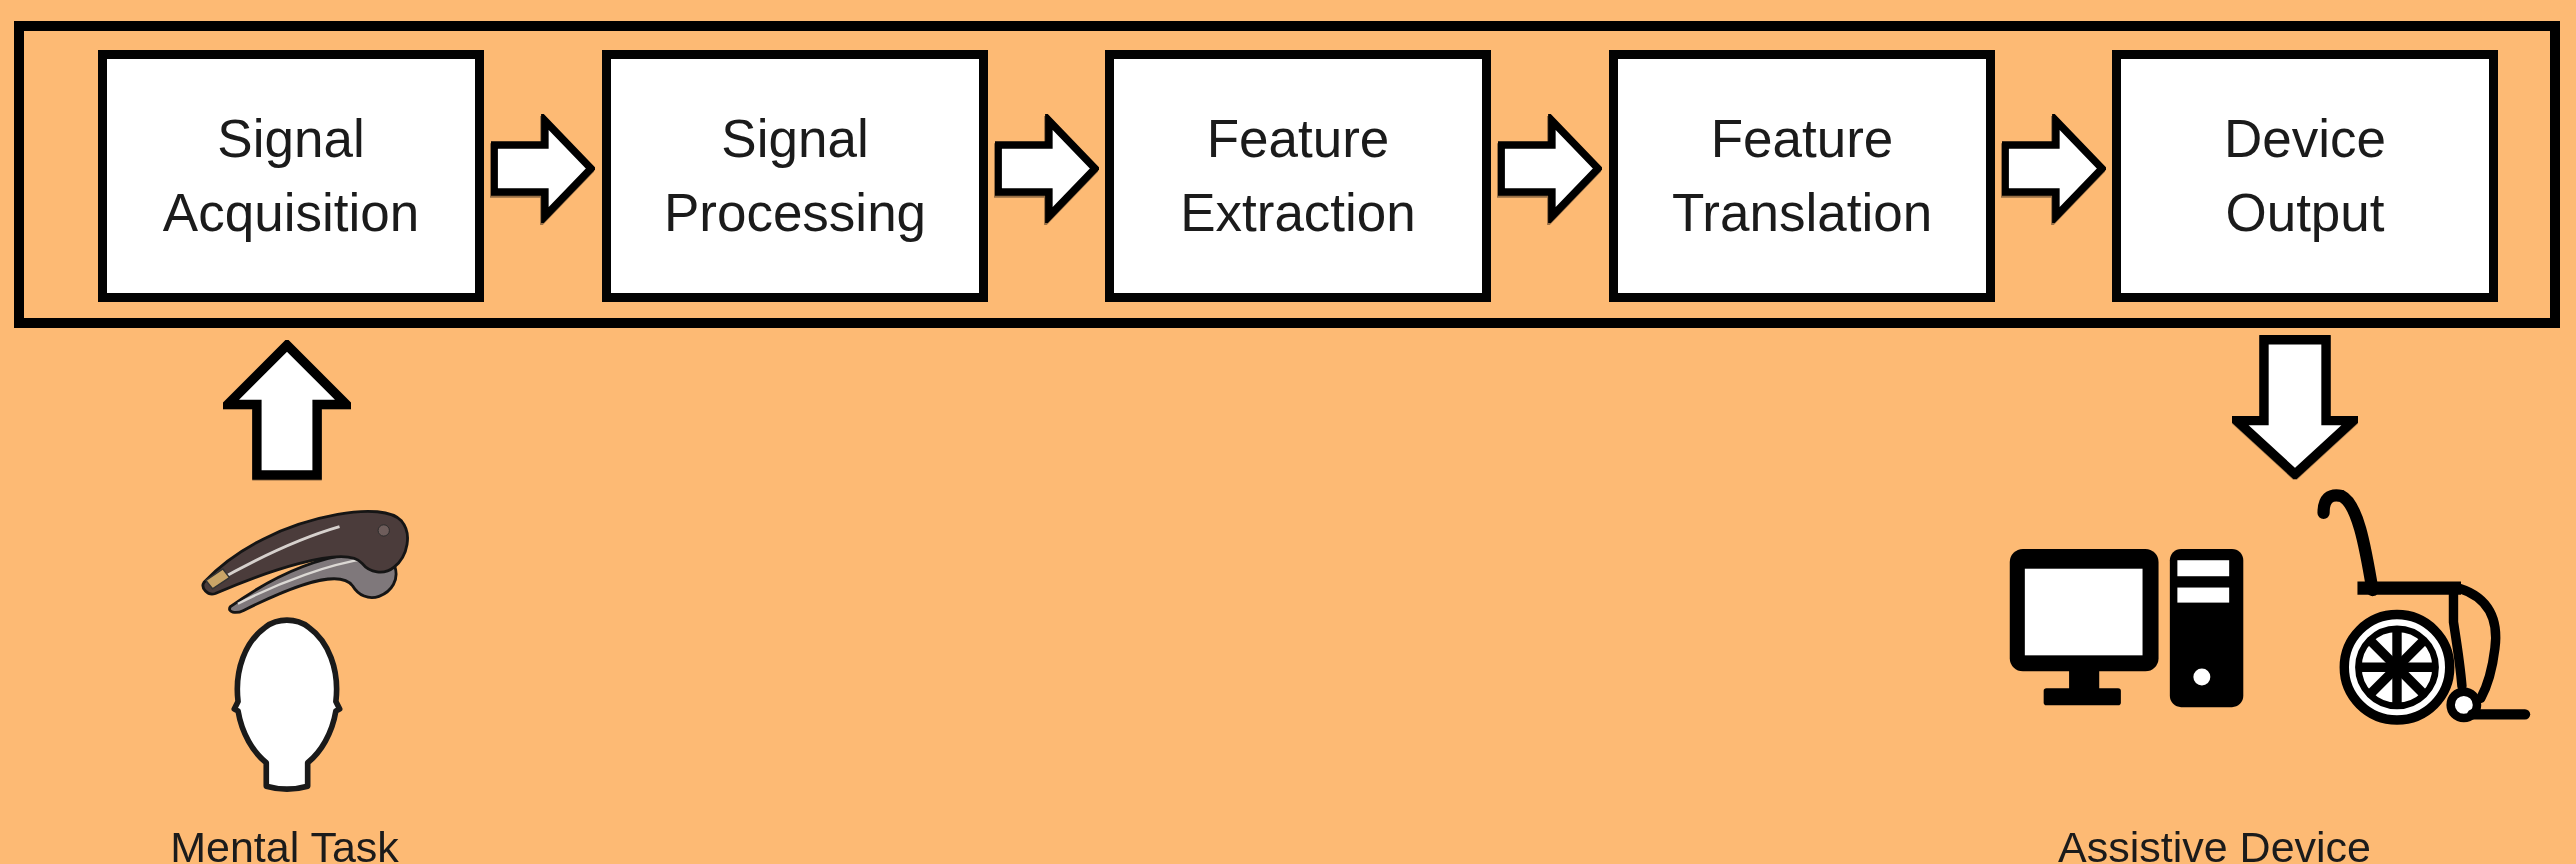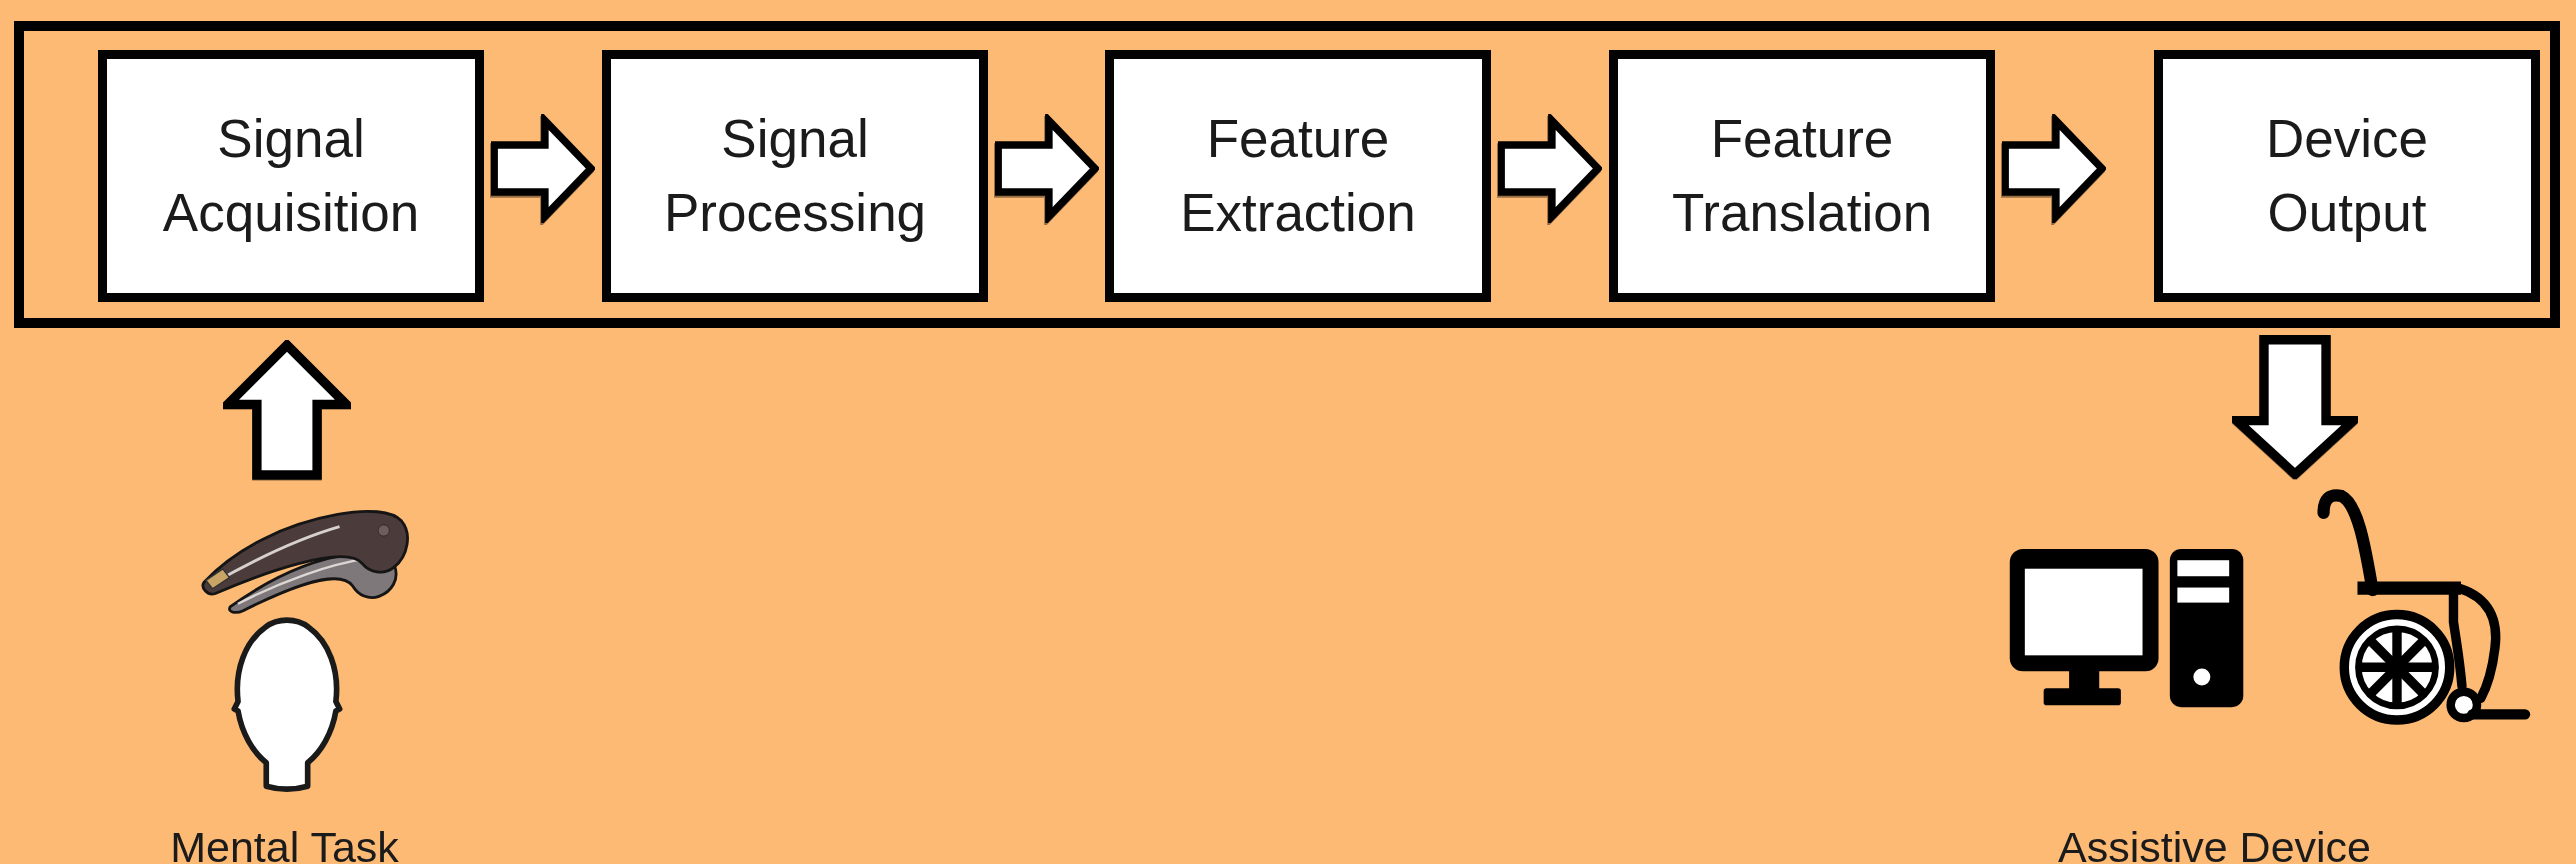--- a/index.html
+++ b/index.html
@@ -11,21 +11,21 @@
     position:absolute;left:14px;top:21px;width:2546px;height:307px;
     border:10.4px solid #000;box-sizing:border-box;background:transparent;
   }
   .stage-box{
     position:absolute;top:50px;width:386px;height:252px;box-sizing:border-box;
     border:9.4px solid #030303;background:#fff;
     display:flex;align-items:center;justify-content:center;text-align:center;
     font-size:53px;line-height:74px;white-space:pre-line;color:#1b1b1b;
   }
   .stage-1{left:98px;} .stage-2{left:602px;} .stage-3{left:1105px;}
-  .stage-4{left:1609px;} .stage-5{left:2112px;margin-left:42px;}
+  .stage-4{left:1609px;} .stage-5{left:2112px;}
   .flow-arrow{position:absolute;top:114px;width:104px;height:109px;
     filter:drop-shadow(-0.9px 2.8px 0px rgba(0,0,0,0.4));}
   .flow-1{left:491px;} .flow-2{left:995px;} .flow-3{left:1498px;} .flow-4{left:2002px;}
   .v-arrow{position:absolute;filter:drop-shadow(0.9px 1.9px 0px rgba(0,0,0,0.30));}
   .up-arrow{left:223px;top:340px;width:128px;height:140px;}
   .down-arrow{left:2232px;top:335px;width:126px;height:144px;}
   .icon-svg{position:absolute;}
   .headset{left:198px;top:490px;width:236px;height:127px;}
   .head{left:223px;top:611px;width:127px;height:181px;}
   .computer{left:2006px;top:545px;width:242px;height:167px;}

